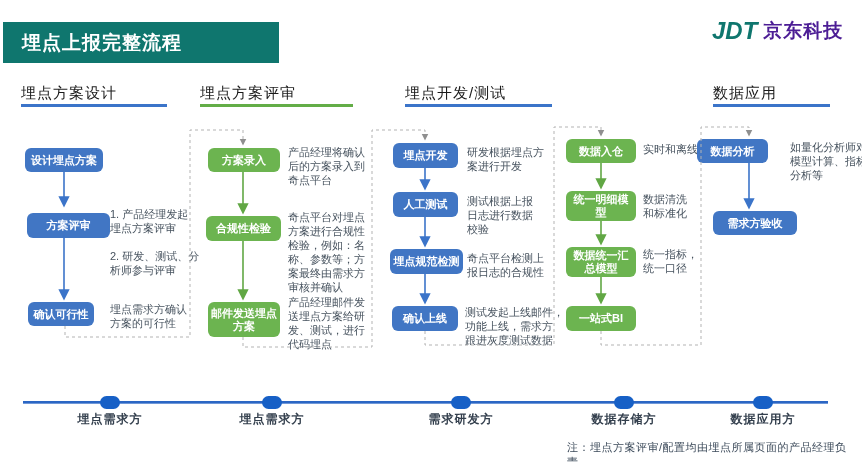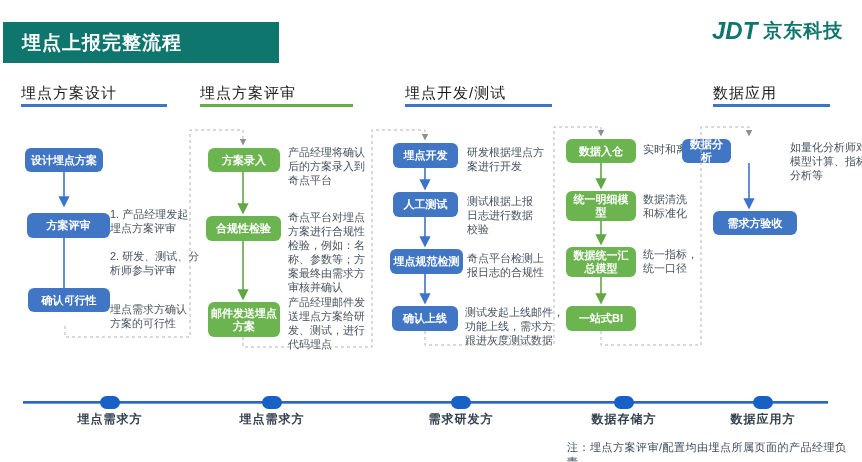--- a/index.html
+++ b/index.html
@@ -7,21 +7,21 @@
     position:relative;width:862px;height:462px;background:#ffffff;overflow:hidden;
     font-family:"Liberation Sans","DejaVu Sans",sans-serif;color:#222;
   }
   .banner{
     position:absolute;left:3px;top:22px;width:276px;height:41px;background:#0f766e;
     display:flex;align-items:center;padding-left:19px;box-sizing:border-box;
   }
   .banner span{color:#fff;font-size:19px;font-weight:bold;letter-spacing:1px;}
   .logo{position:absolute;left:712px;top:17px;display:flex;align-items:center;gap:6px;}
   .logo-mark{color:#0f766e;font-size:24px;font-weight:800;font-style:italic;letter-spacing:0px;}
-  .logo-name{color:#0f766e;font-size:19px;font-weight:bold;letter-spacing:1px;}
+  .logo-name{color:#4c1d95;font-size:19px;font-weight:bold;letter-spacing:1px;}
   .col-header{position:absolute;top:84px;}
   .col-header .txt{font-size:15px;font-weight:normal;color:#1a1a1a;letter-spacing:1px;white-space:nowrap;}
   .col-header .rule{position:absolute;top:20px;left:0;height:3px;width:100%;display:block;}
   .rule.blue{background:#3b74c9;}
   .rule.green{background:#63ad47;}
   .node{
     position:absolute;border-radius:6px;color:#fff;font-size:11px;font-weight:bold;
     display:flex;align-items:center;justify-content:center;text-align:center;
     white-space:pre-line;line-height:13px;box-sizing:border-box;padding:2px 3px;
   }
@@ -63,21 +63,21 @@
     <span class="txt">埋点开发/测试</span>
     <i class="rule blue"></i>
   </div>
   <div class="col-header" style="left:713px;width:117px">
     <span class="txt">数据应用</span>
     <i class="rule blue"></i>
   </div>
 
   <div class="node blue" style="left:25px;top:148px;width:78px;height:24px">设计埋点方案</div>
   <div class="node blue" style="left:27px;top:213px;width:83px;height:25px">方案评审</div>
-  <div class="node blue" style="left:28px;top:288px;width:82px;height:24px">确认可行性</div>
+  <div class="node blue" style="left:28px;top:302px;width:66px;height:24px">确认可行性</div>
   <div class="desc" style="left:110px;top:207px;width:102px">1. 产品经理发起
 埋点方案评审
 
 2. 研发、测试、分
 析师参与评审</div>
   <div class="desc" style="left:110px;top:302px;width:100px">埋点需求方确认
 方案的可行性</div>
 
   <div class="node green" style="left:208px;top:148px;width:72px;height:24px">方案录入</div>
   <div class="node green" style="left:206px;top:216px;width:75px;height:25px">合规性检验</div>
@@ -117,21 +117,21 @@
 型</div>
   <div class="node green" style="left:566px;top:247px;width:70px;height:30px">数据统一汇
 总模型</div>
   <div class="node green" style="left:566px;top:306px;width:70px;height:25px">一站式BI</div>
   <div class="desc" style="left:643px;top:142px;width:70px">实时和离线</div>
   <div class="desc" style="left:643px;top:192px;width:70px">数据清洗
 和标准化</div>
   <div class="desc" style="left:643px;top:247px;width:70px">统一指标，
 统一口径</div>
 
-  <div class="node blue" style="left:682px;top:139px;width:49px;height:24px">数据分析</div>
+  <div class="node blue" style="left:697px;top:139px;width:71px;height:24px">数据分析</div>
   <div class="node blue" style="left:713px;top:211px;width:84px;height:24px">需求方验收</div>
   <div class="desc" style="left:790px;top:140px;width:100px">如量化分析师对
 模型计算、指标
 分析等</div>
 
   <svg class="overlay" width="862" height="462" viewBox="0 0 862 462">
     <defs>
       <marker id="ab" markerWidth="8" markerHeight="8" refX="5.5" refY="3.5" orient="auto">
         <path d="M0,0 L7,3.5 L0,7 Z" fill="#3b74c9"></path>
       </marker>

